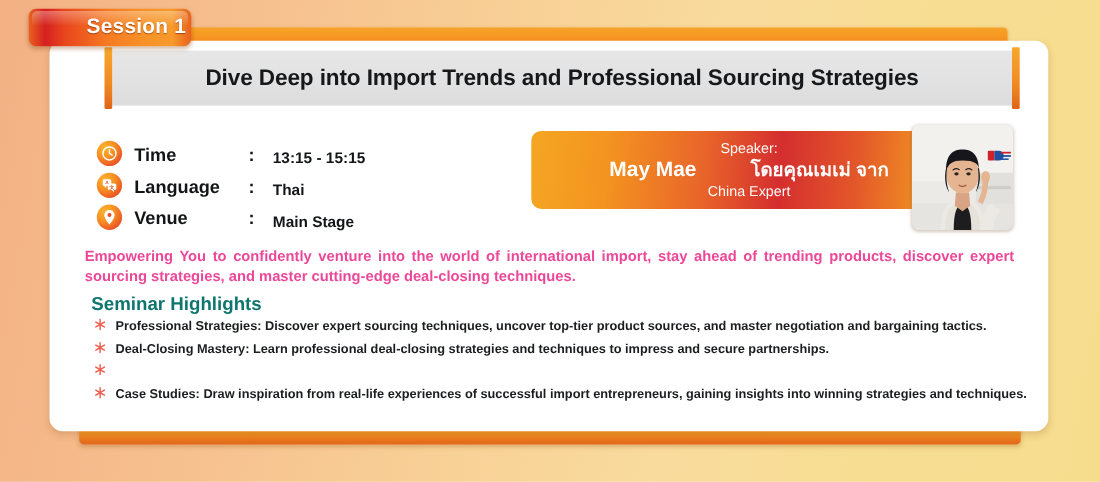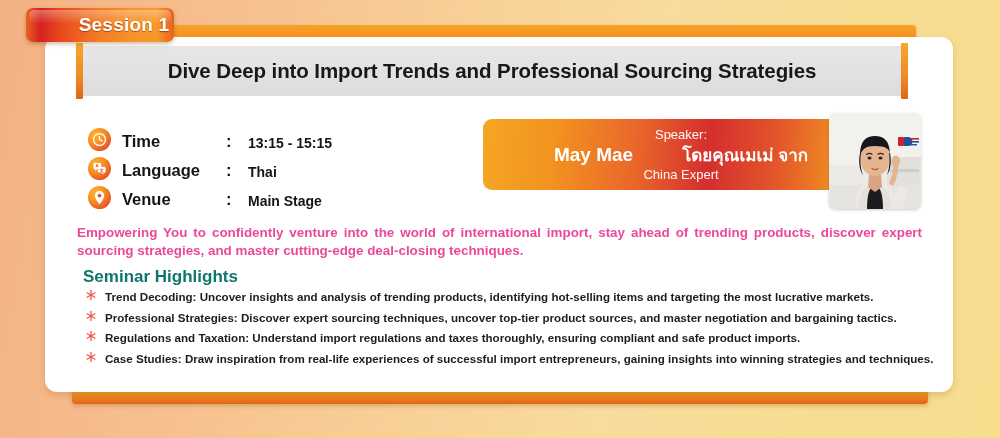--- a/index.html
+++ b/index.html
@@ -85,21 +85,21 @@
     height: 355px;
     background: #ffffff;
     border-radius: 12px;
     box-shadow: 0 3px 7px rgba(140,80,30,0.22);
     z-index: 4;
   }
 
   
   .title-bar {
     position: absolute;
-    left: 38px;
+    left: 57px;
     top: 9px;
     width: 818px;
     height: 50px;
     background: linear-gradient(180deg, #e6e6e6 0%, #e2e2e2 55%, #dcdcdc 100%);
     display: flex;
     align-items: center;
     justify-content: center;
   }
   .title-bar::before,
   .title-bar::after {
@@ -336,58 +336,57 @@
     <div class="speaker-name-line"><span class="name-en">May Mae</span> <span class="name-th">โดยคุณเมเม่ จาก</span></div>
     <div class="speaker-org">China Expert</div>
   </div>
 
   <div class="description">Empowering You to confidently venture into the world of international import, stay ahead of trending products, discover expert sourcing strategies, and master cutting-edge deal-closing techniques.</div>
 
   <div class="highlights-heading">Seminar Highlights</div>
 
   <div class="highlights-list">
 
+
     <div class="highlight-item">
       <span class="bullet-icon">
         <svg width="12" height="12" viewBox="0 0 24 24">
           <g stroke="#ee5a4a" stroke-width="2.6" stroke-linecap="round">
             <line x1="12" y1="3" x2="12" y2="21"></line>
             <line x1="4.2" y1="7.5" x2="19.8" y2="16.5"></line>
             <line x1="4.2" y1="16.5" x2="19.8" y2="7.5"></line>
           </g>
         </svg>
       </span>
-      <span class="highlight-text">Trend Decoding: Uncover insights and analysis of trending products, identifying hot-selling items and targeting the most lucrative markets.</span>
+      <span class="highlight-text">Professional Strategies: Discover expert sourcing techniques, uncover top-tier product sources, and master negotiation and bargaining tactics.</span>
     </div>
 
     <div class="highlight-item">
       <span class="bullet-icon">
         <svg width="12" height="12" viewBox="0 0 24 24">
           <g stroke="#ee5a4a" stroke-width="2.6" stroke-linecap="round">
             <line x1="12" y1="3" x2="12" y2="21"></line>
             <line x1="4.2" y1="7.5" x2="19.8" y2="16.5"></line>
             <line x1="4.2" y1="16.5" x2="19.8" y2="7.5"></line>
           </g>
         </svg>
       </span>
-      <span class="highlight-text">Professional Strategies: Discover expert sourcing techniques, uncover top-tier product sources, and master negotiation and bargaining tactics.</span>
-    </div>
-
+      <span class="highlight-text">Deal-Closing Mastery: Learn professional deal-closing strategies and techniques to impress and secure partnerships.</span>
+    </div>
 
     <div class="highlight-item">
       <span class="bullet-icon">
         <svg width="12" height="12" viewBox="0 0 24 24">
           <g stroke="#ee5a4a" stroke-width="2.6" stroke-linecap="round">
             <line x1="12" y1="3" x2="12" y2="21"></line>
             <line x1="4.2" y1="7.5" x2="19.8" y2="16.5"></line>
             <line x1="4.2" y1="16.5" x2="19.8" y2="7.5"></line>
           </g>
         </svg>
       </span>
-      <span class="highlight-text">Regulations and Taxation: Understand import regulations and taxes thoroughly, ensuring compliant and safe product imports.</span>
     </div>
 
     <div class="highlight-item">
       <span class="bullet-icon">
         <svg width="12" height="12" viewBox="0 0 24 24">
           <g stroke="#ee5a4a" stroke-width="2.6" stroke-linecap="round">
             <line x1="12" y1="3" x2="12" y2="21"></line>
             <line x1="4.2" y1="7.5" x2="19.8" y2="16.5"></line>
             <line x1="4.2" y1="16.5" x2="19.8" y2="7.5"></line>
           </g>

